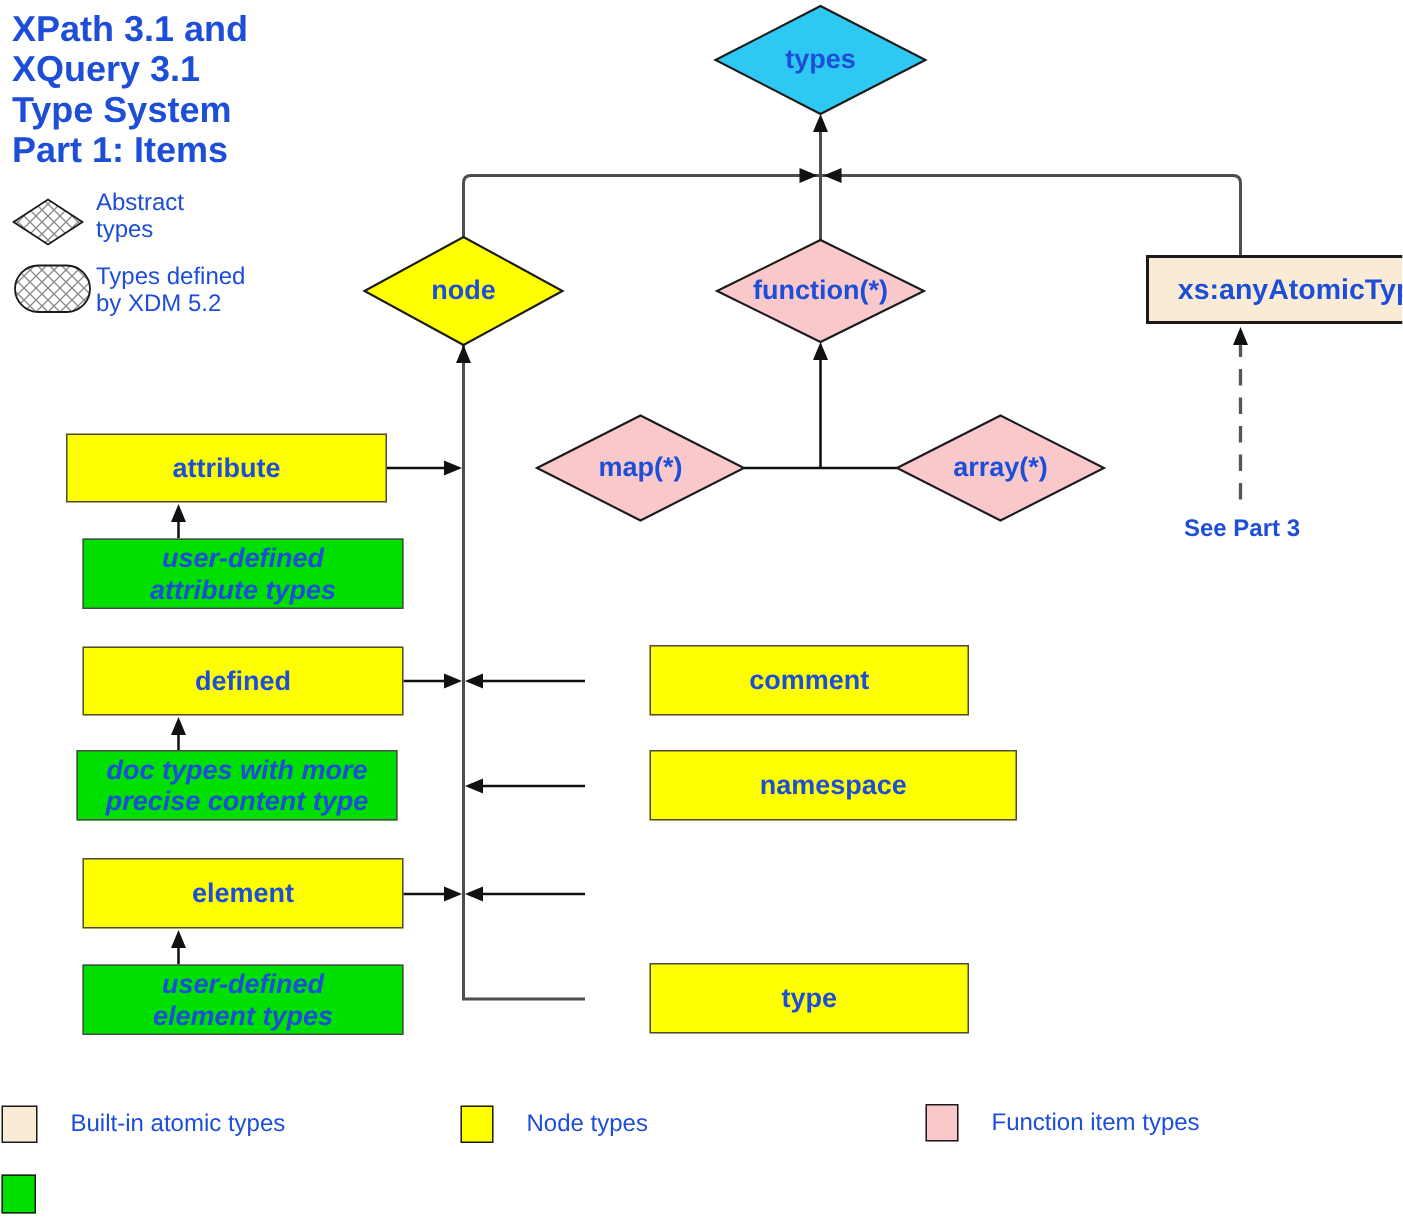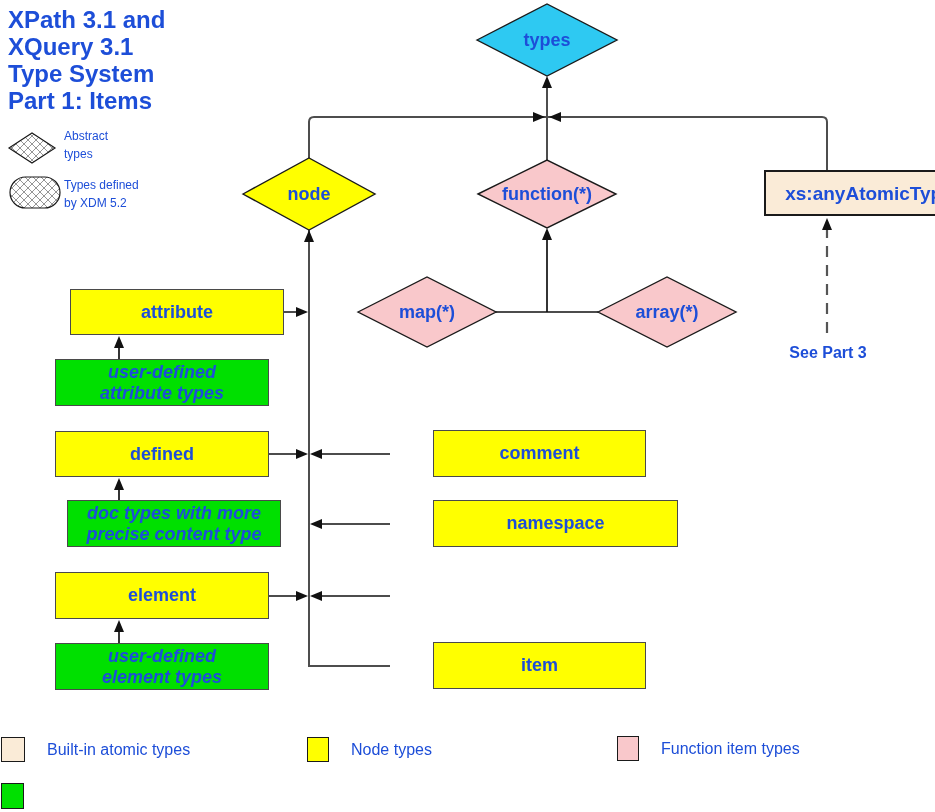--- a/index.html
+++ b/index.html
@@ -7,21 +7,21 @@
     position:relative;width:935px;height:812px;background:#fff;overflow:hidden;
     font-family:"Liberation Sans","DejaVu Sans",sans-serif;color:#1d4ed8;
   }
   #wires{position:absolute;left:0;top:0;width:935px;height:812px;}
 
   .title{
     position:absolute;left:8px;top:6px;width:280px;
     font-size:24px;font-weight:bold;line-height:27px;white-space:pre-line;
   }
   .toplegend-label{
-    position:absolute;font-size:12px;line-height:18px;white-space:pre-line;
+    position:absolute;font-size:16px;line-height:18px;white-space:pre-line;
   }
   .dlabel{
     position:absolute;transform:translate(-50%,-50%);
     font-size:18px;font-weight:bold;white-space:nowrap;
   }
   .box{
     position:absolute;display:flex;align-items:center;justify-content:center;
     text-align:center;font-weight:bold;font-size:18px;line-height:21px;
     box-sizing:border-box;
     margin-left:43px;
@@ -120,52 +120,52 @@
   <div class="dlabel" style="left:547px;top:40px">types</div>
   <div class="dlabel" style="left:309px;top:194px">node</div>
   <div class="dlabel" style="left:547px;top:194px">function(*)</div>
   <div class="dlabel" style="left:427px;top:312px">map(*)</div>
   <div class="dlabel" style="left:667px;top:312px">array(*)</div>
 
   <div class="box beige" style="left:721px;top:170px;width:210px;height:46px">
     <span>xs:anyAtomicType</span>
   </div>
 
-  <div class="box yellow" style="left:27px;top:289px;width:214px;height:46px">
+  <div class="box yellow" style="left:1px;top:289px;width:214px;height:46px">
     <span>attribute</span>
   </div>
   <div class="box green" style="left:12px;top:359px;width:214px;height:47px">
     <span>user-defined
 attribute types</span>
   </div>
 
   <div class="box yellow" style="left:12px;top:431px;width:214px;height:46px">
     <span>defined</span>
   </div>
-  <div class="box green" style="left:24px;top:500px;width:214px;height:47px">
+  <div class="box green" style="left:8px;top:500px;width:214px;height:47px">
     <span>doc types with more
 precise content type</span>
   </div>
 
   <div class="box yellow" style="left:12px;top:572px;width:214px;height:47px">
     <span>element</span>
   </div>
   <div class="box green" style="left:12px;top:643px;width:214px;height:47px">
     <span>user-defined
 element types</span>
   </div>
 
   <div class="box yellow" style="left:390px;top:430px;width:213px;height:47px">
     <span>comment</span>
   </div>
   <div class="box yellow" style="left:390px;top:500px;width:245px;height:47px">
     <span>namespace</span>
   </div>
   <div class="box yellow" style="left:390px;top:642px;width:213px;height:47px">
-    <span>item</span>
+    <span>type</span>
   </div>
 
   <div class="seepart" style="left:828px;top:344px">See Part 3</div>
 
   <div class="bl-item" style="left:1px;top:737px">
     <span class="swatch beige"></span>
     <span class="lbl">Built-in atomic types</span>
   </div>
   <div class="bl-item" style="left:307px;top:737px">
     <span class="swatch yellow"></span>

